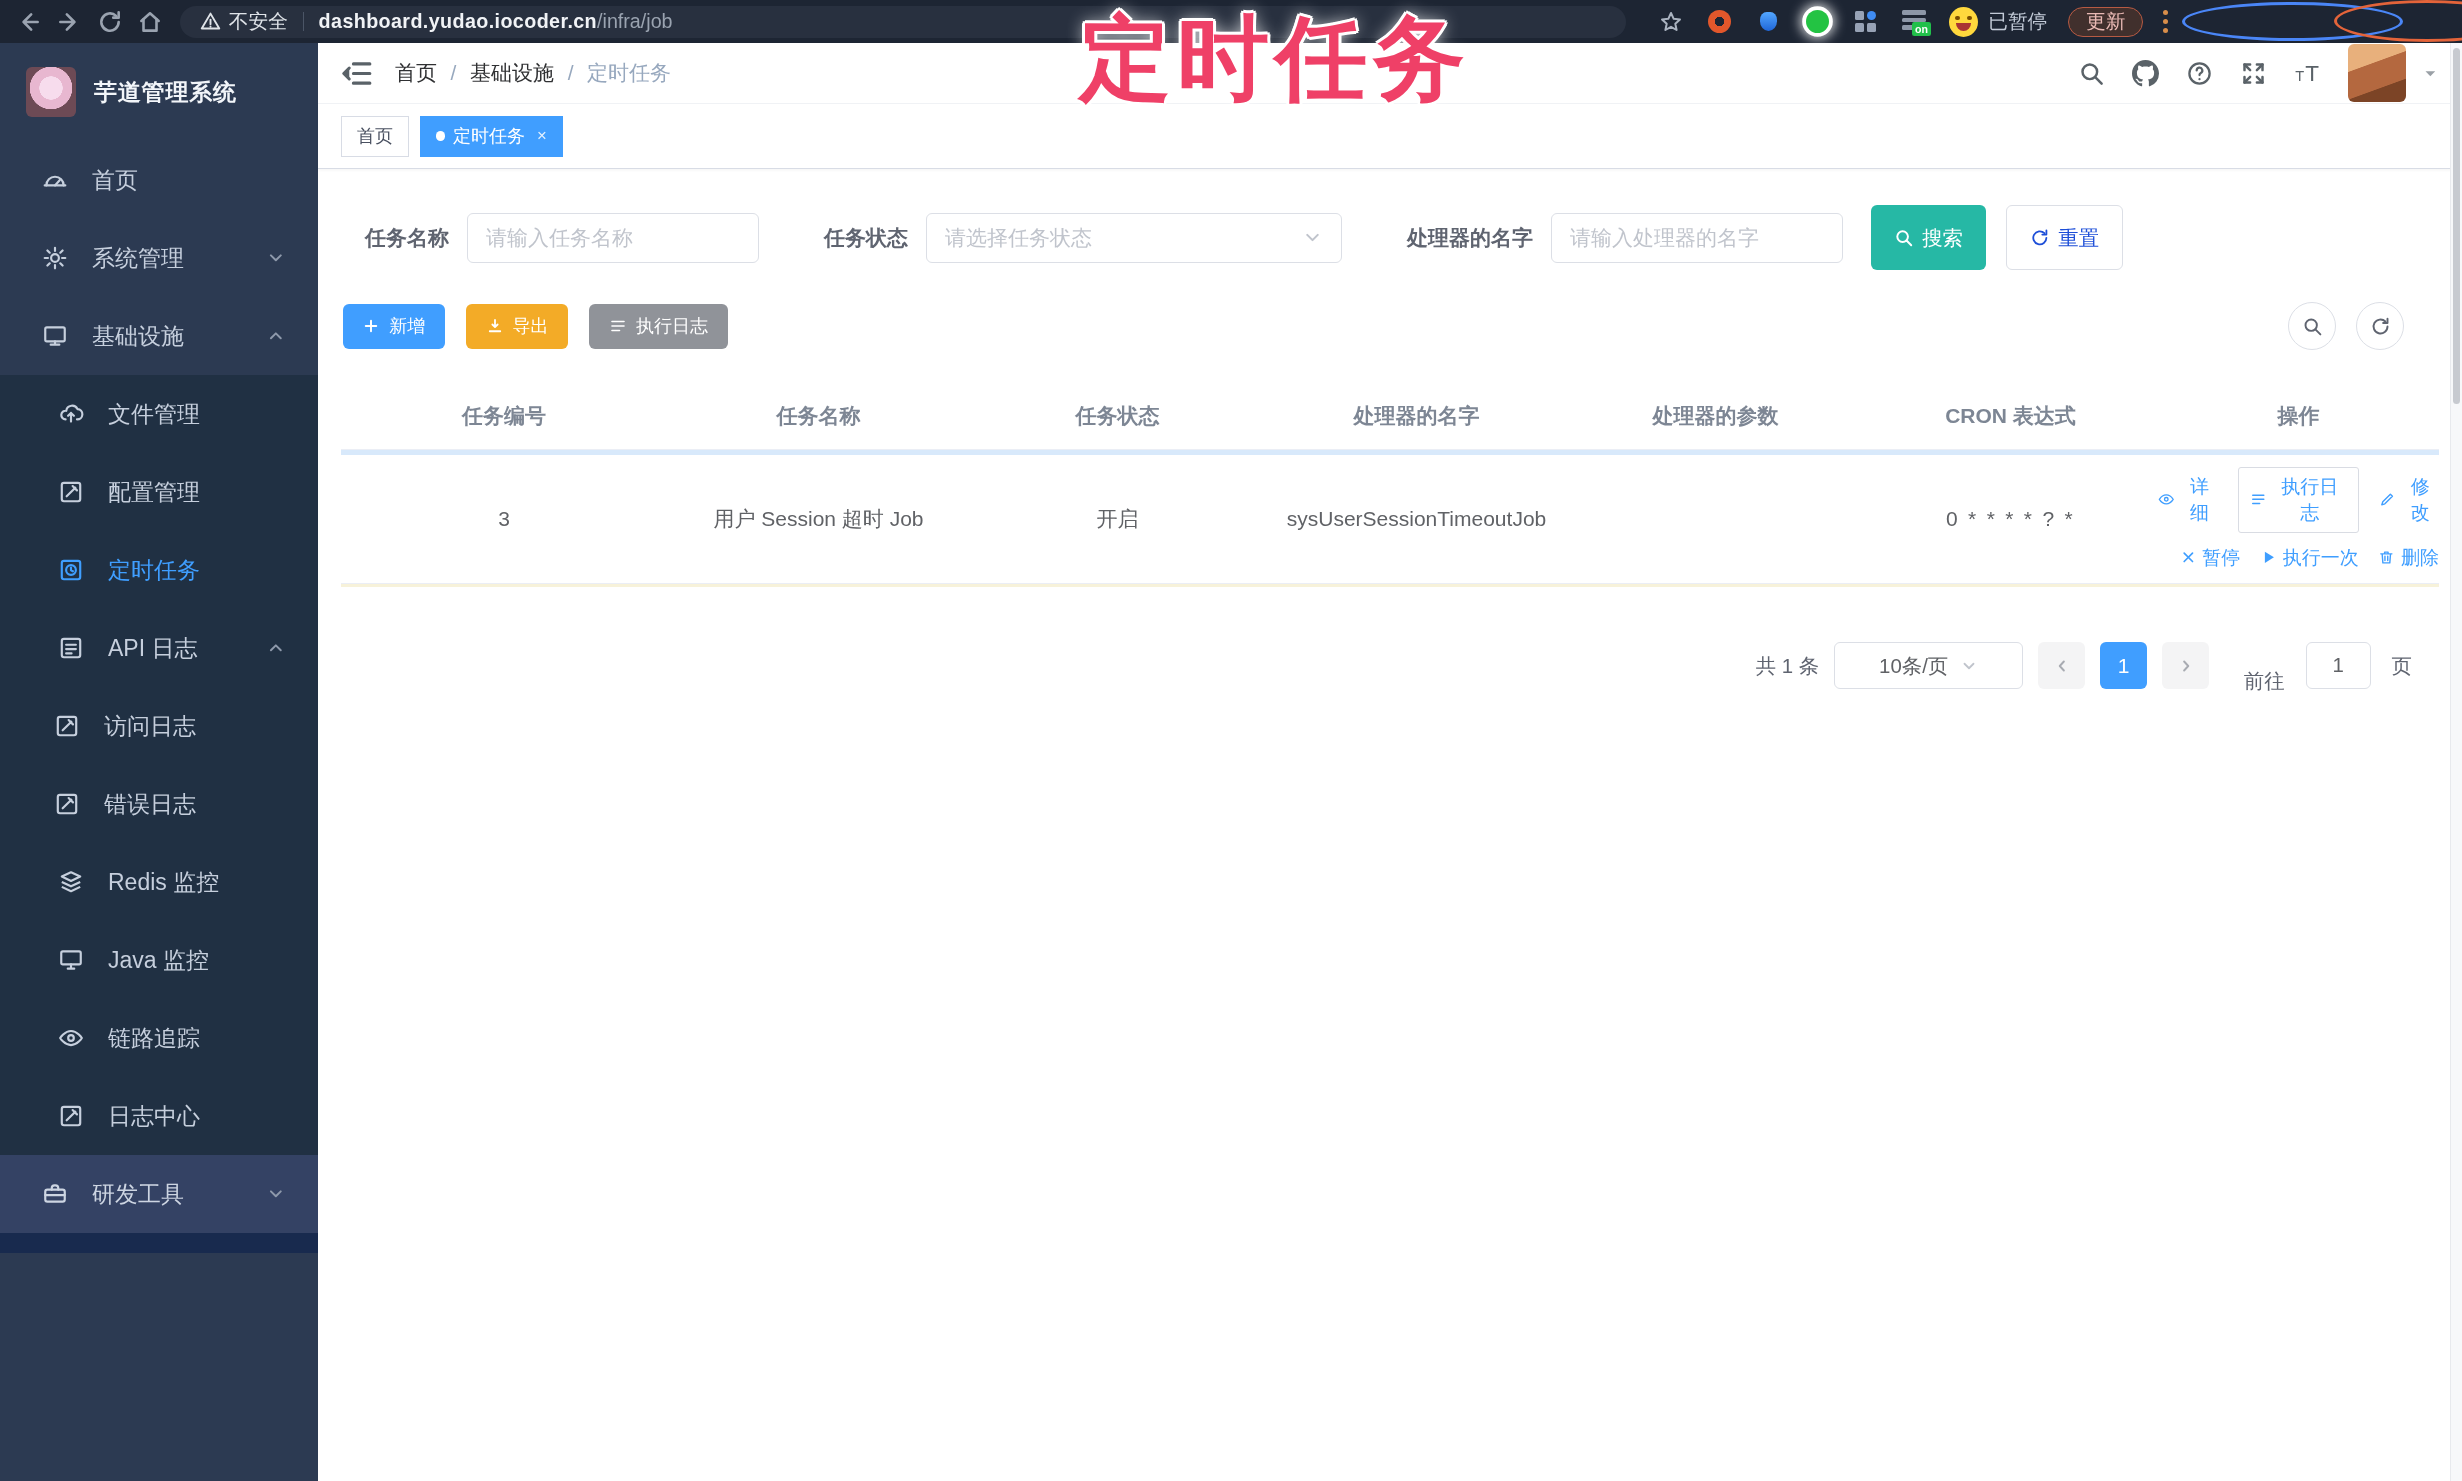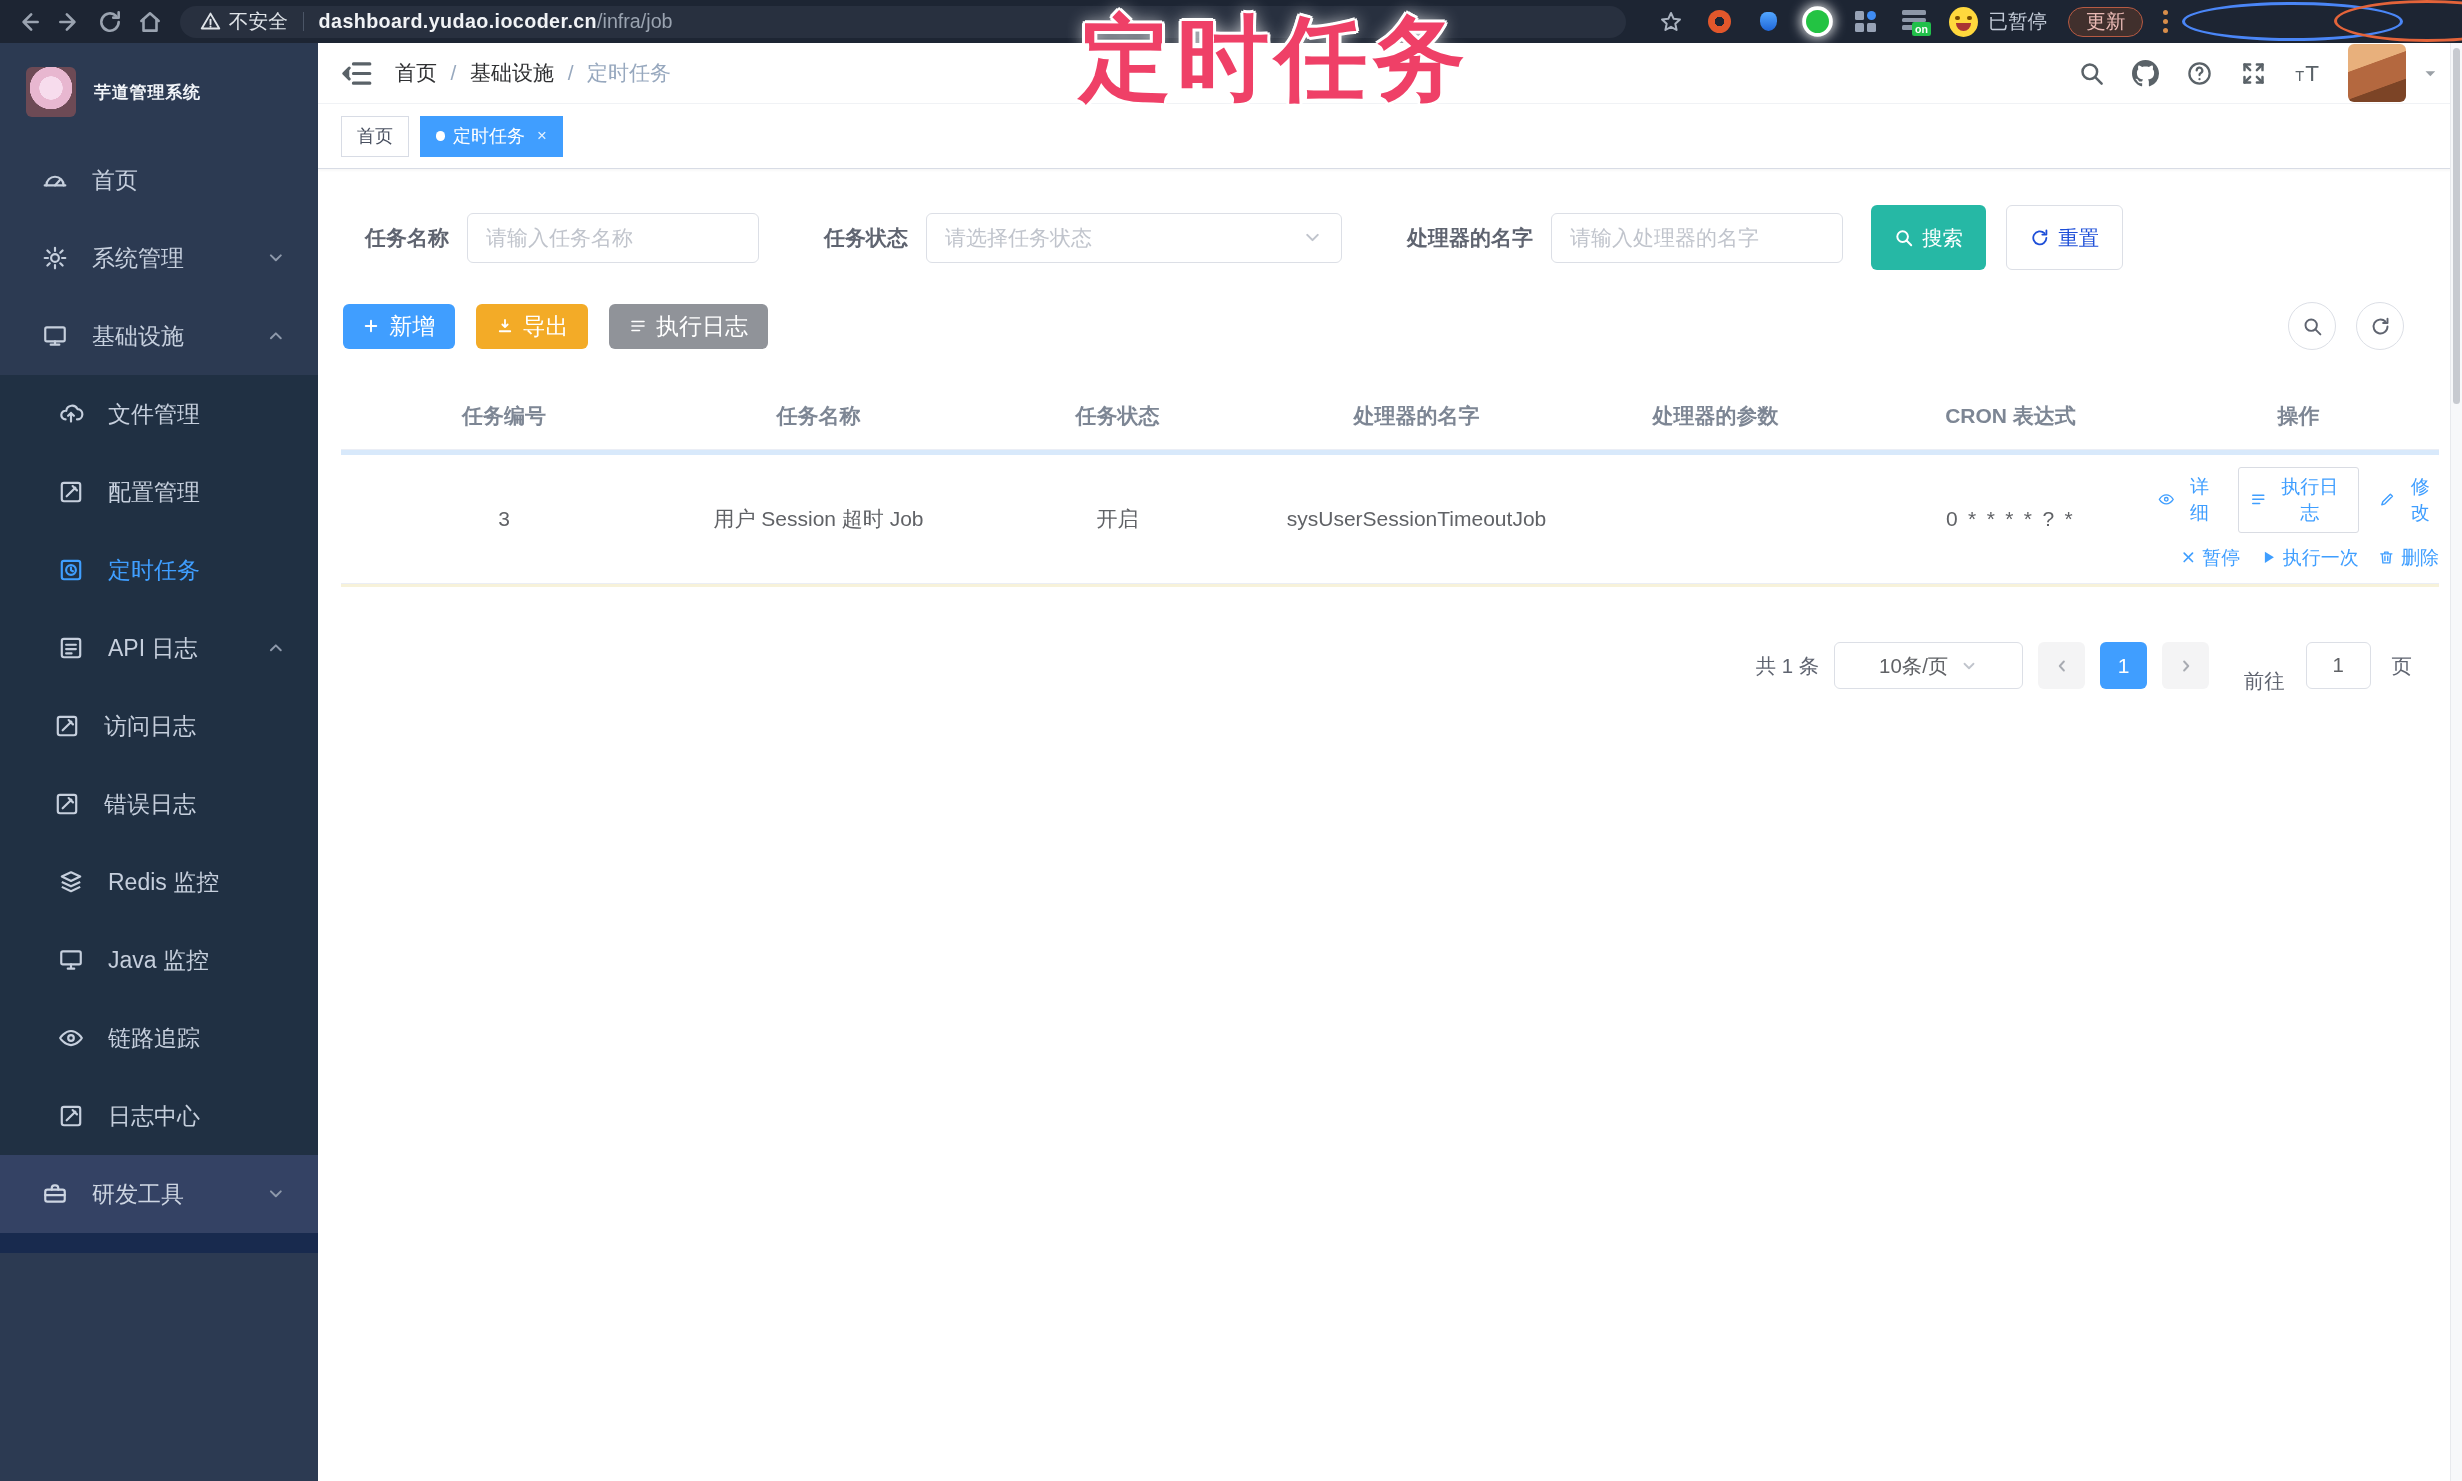--- a/index.html
+++ b/index.html
@@ -48,21 +48,21 @@
   .ann-ellipse { position:absolute; z-index:59; border-radius:50%; }
   .ann-ellipse.blue { left:2182px; top:1.5px; width:221px; height:39px; border:3px solid #4a86f7; }
   .ann-ellipse.orange { left:2334px; top:0; width:186px; height:42px; border:3px solid #e4643a; }
 
   
   .app { display:flex; height:1439px; }
   .sidebar { width:318px; background:#2c3a52; display:flex; flex-direction:column; flex-shrink:0; }
   .logo-row { height:98px; display:flex; align-items:center; gap:18px; padding-left:26px; }
   .logo-img { width:50px; height:50px; border-radius:6px;
     background:radial-gradient(circle at 50% 42%,#f7dced 0 30%,#e8b7d0 31% 55%,#6d4a55 56% 100%); }
-  .app-title { color:#f2f5f9; font-size:17px; font-weight:bold; letter-spacing:0.8px; }
+  .app-title { color:#f2f5f9; font-size:23px; font-weight:bold; letter-spacing:0.8px; }
   .menu { display:flex; flex-direction:column; }
   .mi { height:78px; display:flex; align-items:center; gap:24px; padding-left:42px;
     color:#c6cfdd; font-size:23px; position:relative; cursor:pointer; }
   .mi .i { width:26px; height:26px; flex-shrink:0; }
   .mi .chev { position:absolute; right:32px; width:19.7px; height:19.7px; color:#8e99ab; }
   .submenu-block { background:#203043; }
   .submenu-block .mi { padding-left:58px; }
   .submenu-block .mi.lvl3 { padding-left:54px; }
   .mi.active { color:#3f9eff; }
   .devtools-block { background:#344264; flex:1; display:flex; flex-direction:column; }
@@ -103,21 +103,21 @@
   .f-select .i { width:21px; height:21px; color:#c0c4cc; }
   .btn { height:65px; border-radius:6px; border:none; display:inline-flex; align-items:center;
     gap:9px; font-size:20.4px; padding:0 23px; cursor:pointer; }
   .btn .i { width:19.7px; height:19.7px; }
   .btn-search { background:#26b8a5; color:#fff; margin-left:4.5px; }
   .btn-reset { background:#fff; color:#1d4ed8; border:0.8px solid #dcdfe6; margin-left:19.7px;text-align:right; }
 
   
   .toolbar { display:flex; align-items:center; margin:32px 0 0 1.5px; }
   .tbtn { height:45px; border-radius:6px; display:inline-flex; align-items:center; gap:9px;
-    font-size:23px; padding:0 19.7px; color:#fff; border:none; cursor:pointer; margin-right:21px; }
+    font-size:18px; padding:0 19.7px; color:#fff; border:none; cursor:pointer; margin-right:21px; }
   .tbtn .i { width:18px; height:18px; }
   .tbtn-add { background:#409eff; }
   .tbtn-export { background:#f3ab27; }
   .tbtn-log { background:#909399; }
   .tool-right { margin-left:auto; display:flex; gap:19.7px; margin-right:35px; }
   .circ { width:48px; height:48px; border-radius:50%; background:#fff; border:0.8px solid #dcdfe6;
     display:flex; align-items:center; justify-content:center; color:#5f6470; cursor:pointer; }
   .circ .i { width:21px; height:21px; }
 
   

